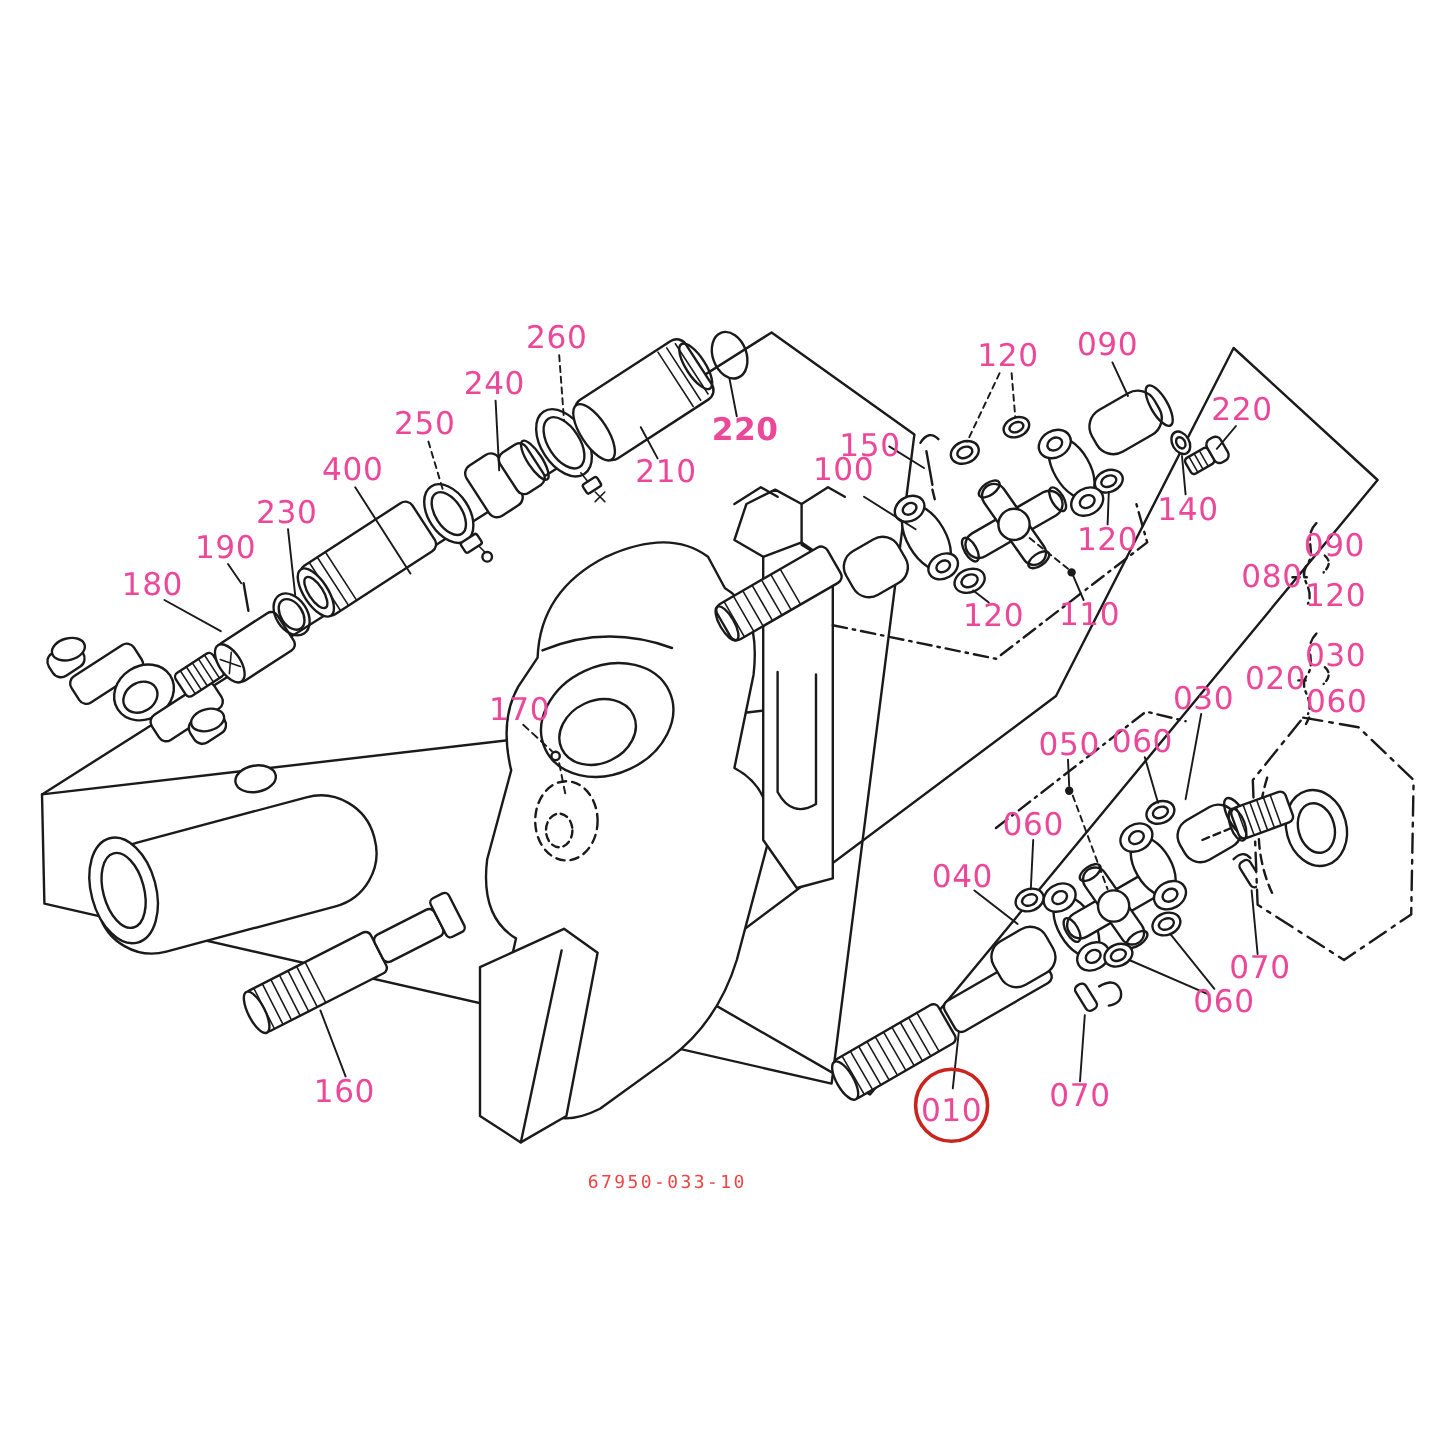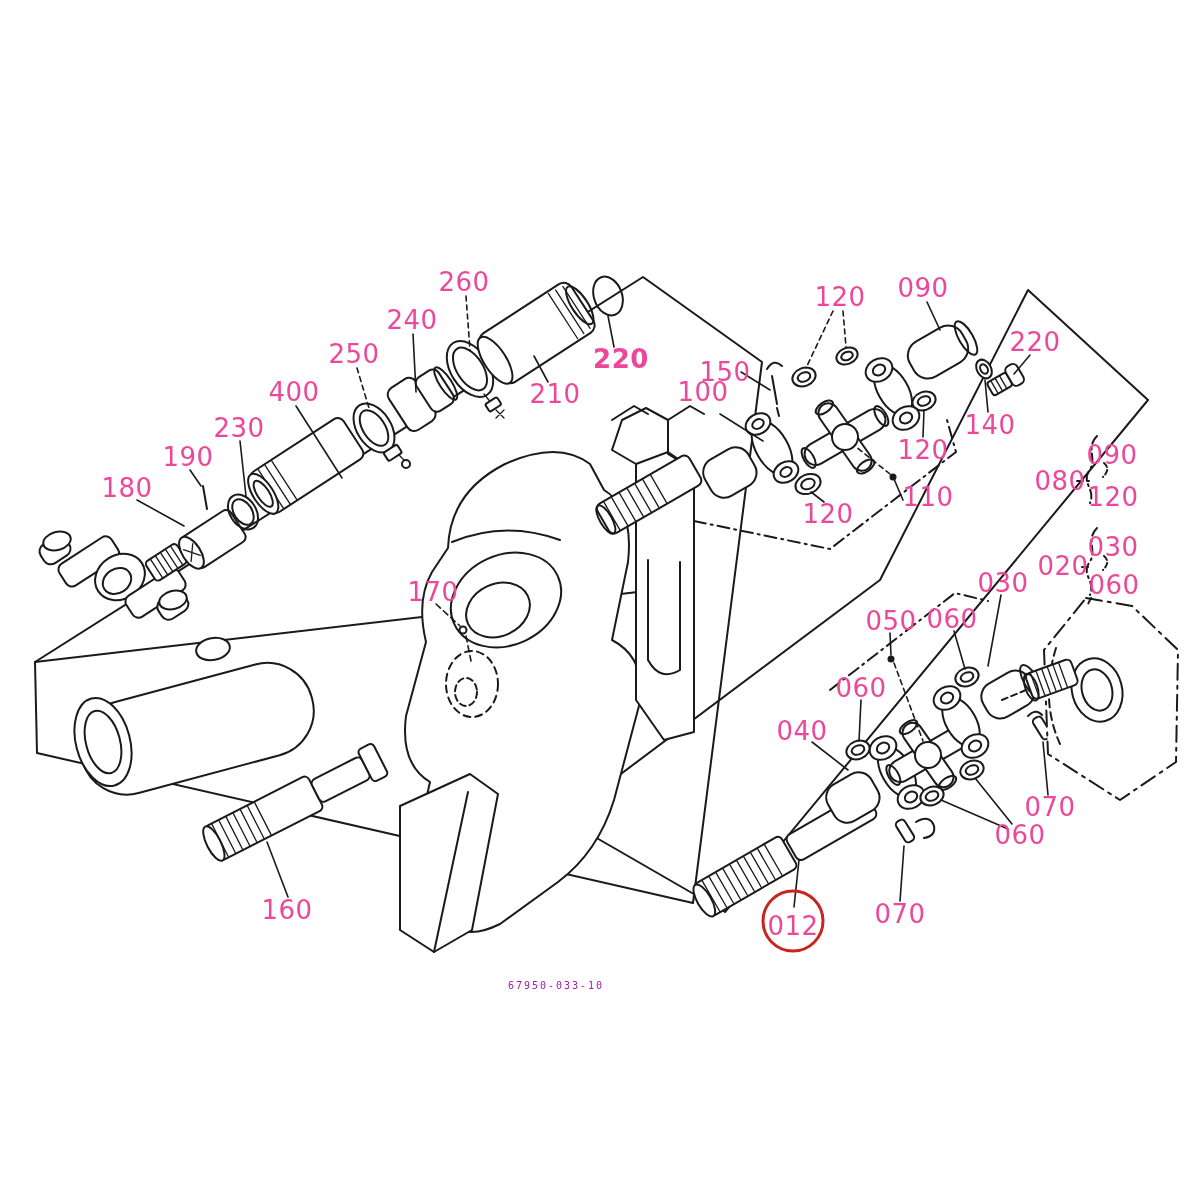--- a/index.html
+++ b/index.html
@@ -2,21 +2,21 @@
 <html><head>
 <meta charset="utf-8">
 <style>
   html,body{margin:0;padding:0;background:#ffffff;}
   #stage{position:relative;width:1200px;height:1200px;background:#ffffff;overflow:hidden;
          font-family:"DejaVu Sans",sans-serif;}
   #art{position:absolute;left:0;top:0;}
   .part-label{position:absolute;transform:translate(-50%,-50%);font-size:26px;line-height:1;
               color:#ec4899;letter-spacing:0.5px;white-space:nowrap;}
   .drawing-number{position:absolute;transform:translate(-50%,-50%);
-                  font-family:"DejaVu Sans Mono",monospace;font-size:10px;letter-spacing:2px;color:#a21caf;}
+                  font-family:"DejaVu Sans Mono",monospace;font-size:15px;letter-spacing:2px;color:#ef4444;}
   
   svg .ln{stroke:#1a1a1a;stroke-width:2;fill:none;stroke-linecap:round;stroke-linejoin:round;}
   svg .solid{fill:#ffffff;}
   svg .thin{stroke-width:1.6;}
   svg .hatch{stroke-width:1.3;}
   svg .dot{fill:#1a1a1a;stroke:none;}
 </style>
 </head>
 <body>
 
@@ -314,31 +314,31 @@
   <div class="part-label" style="left: 433px; top: 592px;">170</div>
   <div class="part-label" style="left: 287px; top: 910px;">160</div>
   <div class="part-label" style="left: 725px; top: 372px;">150</div>
   <div class="part-label" style="left: 703px; top: 392px;">100</div>
   <div class="part-label" style="left: 840px; top: 297px;">120</div>
   <div class="part-label" style="left: 923px; top: 288px;">090</div>
   <div class="part-label" style="left: 1035px; top: 342px;">220</div>
   <div class="part-label" style="left: 990px; top: 425px;">140</div>
   <div class="part-label" style="left: 923px; top: 450px;">120</div>
   <div class="part-label" style="left: 828px; top: 514px;">120</div>
-  <div class="part-label" style="left: 908px; top: 497px; margin-left: 20px;">110</div>
+  <div class="part-label" style="left: 908px; top: 513px;">110</div>
   <div class="part-label" style="left: 1060px; top: 481px;">080</div>
   <div class="part-label" style="left: 1112px; top: 455px;">090</div>
   <div class="part-label" style="left: 1113px; top: 497px;">120</div>
   <div class="part-label" style="left: 1113px; top: 547px;">030</div>
   <div class="part-label" style="left: 1063px; top: 566px;">020</div>
   <div class="part-label" style="left: 1114px; top: 585px;">060</div>
   <div class="part-label" style="left: 1003px; top: 583px;">030</div>
   <div class="part-label" style="left: 891px; top: 621px;">050</div>
   <div class="part-label" style="left: 952px; top: 619px;">060</div>
   <div class="part-label" style="left: 861px; top: 688px;">060</div>
   <div class="part-label" style="left: 802px; top: 731px;">040</div>
   <div class="part-label" style="left: 1050px; top: 807px;">070</div>
   <div class="part-label" style="left: 1020px; top: 835px;">060</div>
-  <div class="part-label" style="left: 793px; top: 926px;">012</div>
+  <div class="part-label" style="left: 793px; top: 926px;">010</div>
   <div class="part-label" style="left: 900px; top: 914px;">070</div>
 
   <div class="drawing-number" style="left:556px;top:985px">67950-033-10</div>
 </div>
 
 </body></html>

